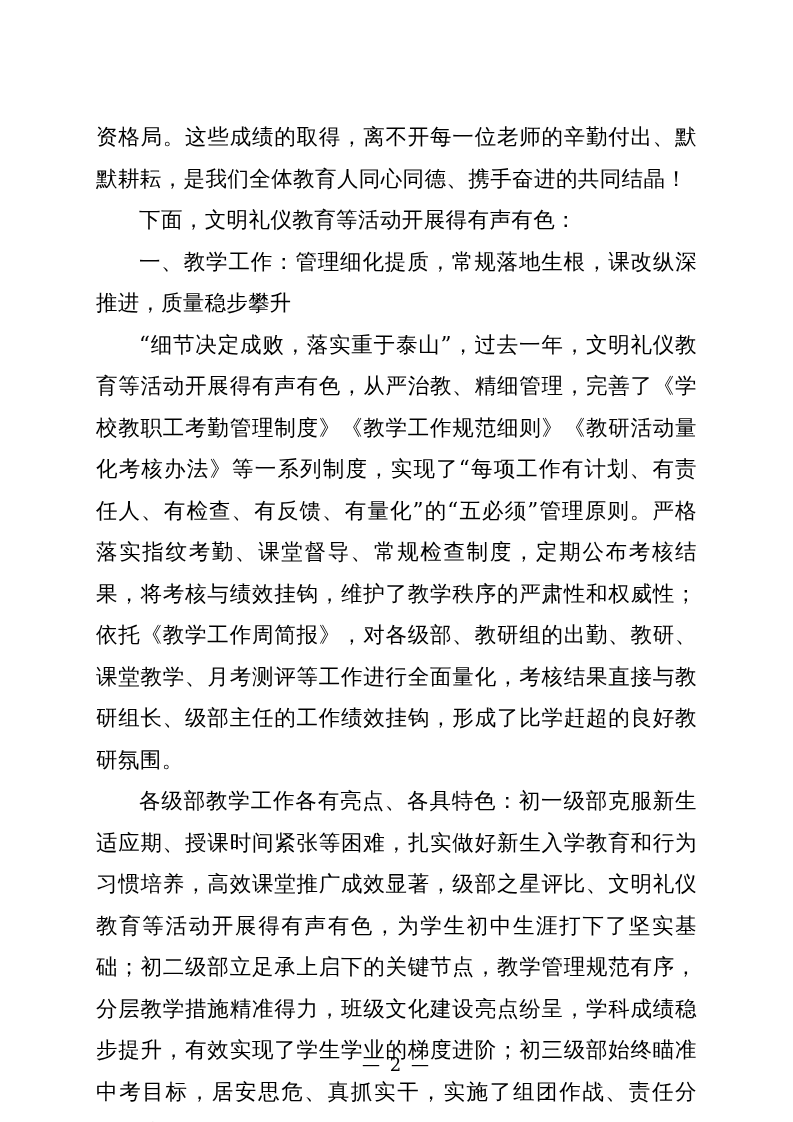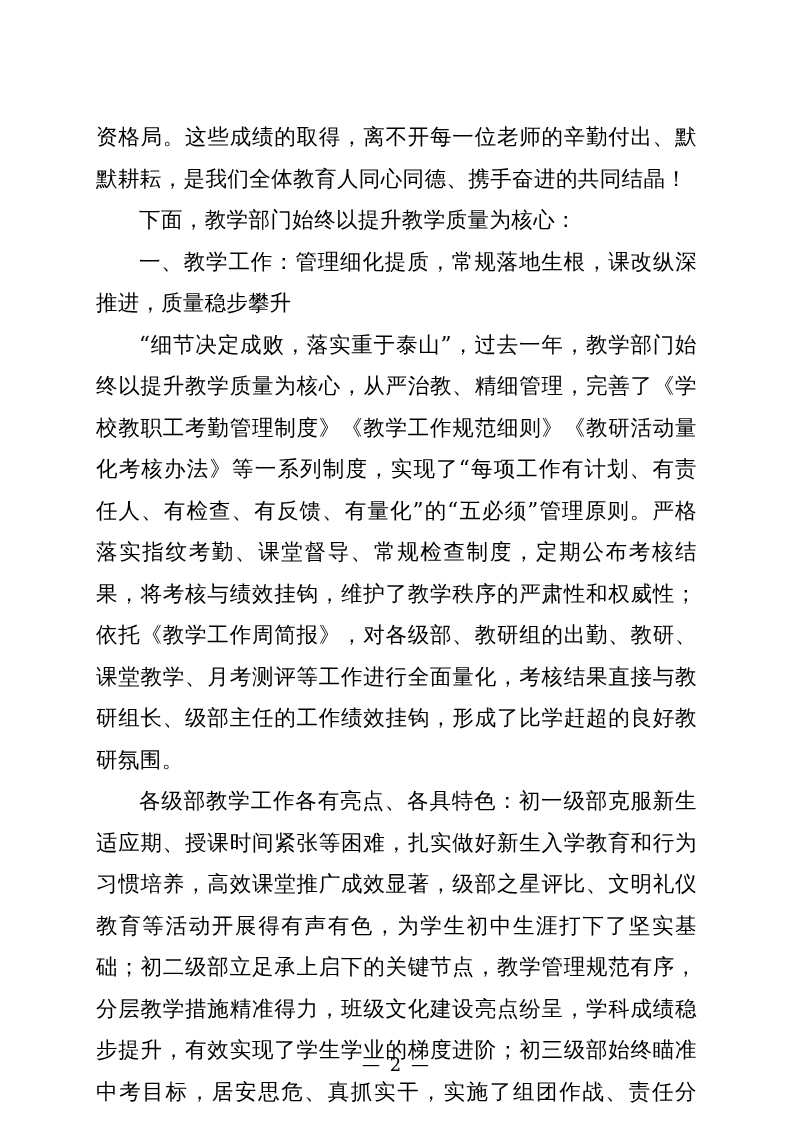--- a/index.html
+++ b/index.html
@@ -54,19 +54,19 @@
     color: #000000;
     letter-spacing: 2px;
   }
 </style>
 </head>
 <body>
 
 <div class="page">
   <div class="doc-body">
     <p class="cont">资格局。这些成绩的取得，离不开每一位老师的辛勤付出、默默耕耘，是我们全体教育人同心同德、携手奋进的共同结晶！</p>
-    <p class="indent">下面，教学部门始终以提升教学质量为核心：</p>
+    <p class="indent">下面，文明礼仪教育等活动开展得有声有色：</p>
     <p class="heading">一、教学工作：管理细化提质，常规落地生根，课改纵深推进，质量稳步攀升</p>
-    <p class="indent">“细节决定成败，落实重于泰山”，过去一年，教学部门始终以提升教学质量为核心，从严治教、精细管理，完善了《学校教职工考勤管理制度》《教学工作规范细则》《教研活动量化考核办法》等一系列制度，实现了“每项工作有计划、有责任人、有检查、有反馈、有量化”的“五必须”管理原则。严格落实指纹考勤、课堂督导、常规检查制度，定期公布考核结果，将考核与绩效挂钩，维护了教学秩序的严肃性和权威性；依托《教学工作周简报》，对各级部、教研组的出勤、教研、课堂教学、月考测评等工作进行全面量化，考核结果直接与教研组长、级部主任的工作绩效挂钩，形成了比学赶超的良好教研氛围。</p>
+    <p class="indent">“细节决定成败，落实重于泰山”，过去一年，文明礼仪教育等活动开展得有声有色，从严治教、精细管理，完善了《学校教职工考勤管理制度》《教学工作规范细则》《教研活动量化考核办法》等一系列制度，实现了“每项工作有计划、有责任人、有检查、有反馈、有量化”的“五必须”管理原则。严格落实指纹考勤、课堂督导、常规检查制度，定期公布考核结果，将考核与绩效挂钩，维护了教学秩序的严肃性和权威性；依托《教学工作周简报》，对各级部、教研组的出勤、教研、课堂教学、月考测评等工作进行全面量化，考核结果直接与教研组长、级部主任的工作绩效挂钩，形成了比学赶超的良好教研氛围。</p>
     <p class="indent">各级部教学工作各有亮点、各具特色：初一级部克服新生适应期、授课时间紧张等困难，扎实做好新生入学教育和行为习惯培养，高效课堂推广成效显著，级部之星评比、文明礼仪教育等活动开展得有声有色，为学生初中生涯打下了坚实基础；初二级部立足承上启下的关键节点，教学管理规范有序，分层教学措施精准得力，班级文化建设亮点纷呈，学科成绩稳步提升，有效实现了学生学业的梯度进阶；初三级部始终瞄准中考目标，居安思危、真抓实干，实施了组团作战、责任分解、培优辅差、课堂督导公示等举措，积极与区域内优质学校开展联</p>
   </div>
   <div class="footer">— 2 —</div>
 </div>
 
 </body></html>

